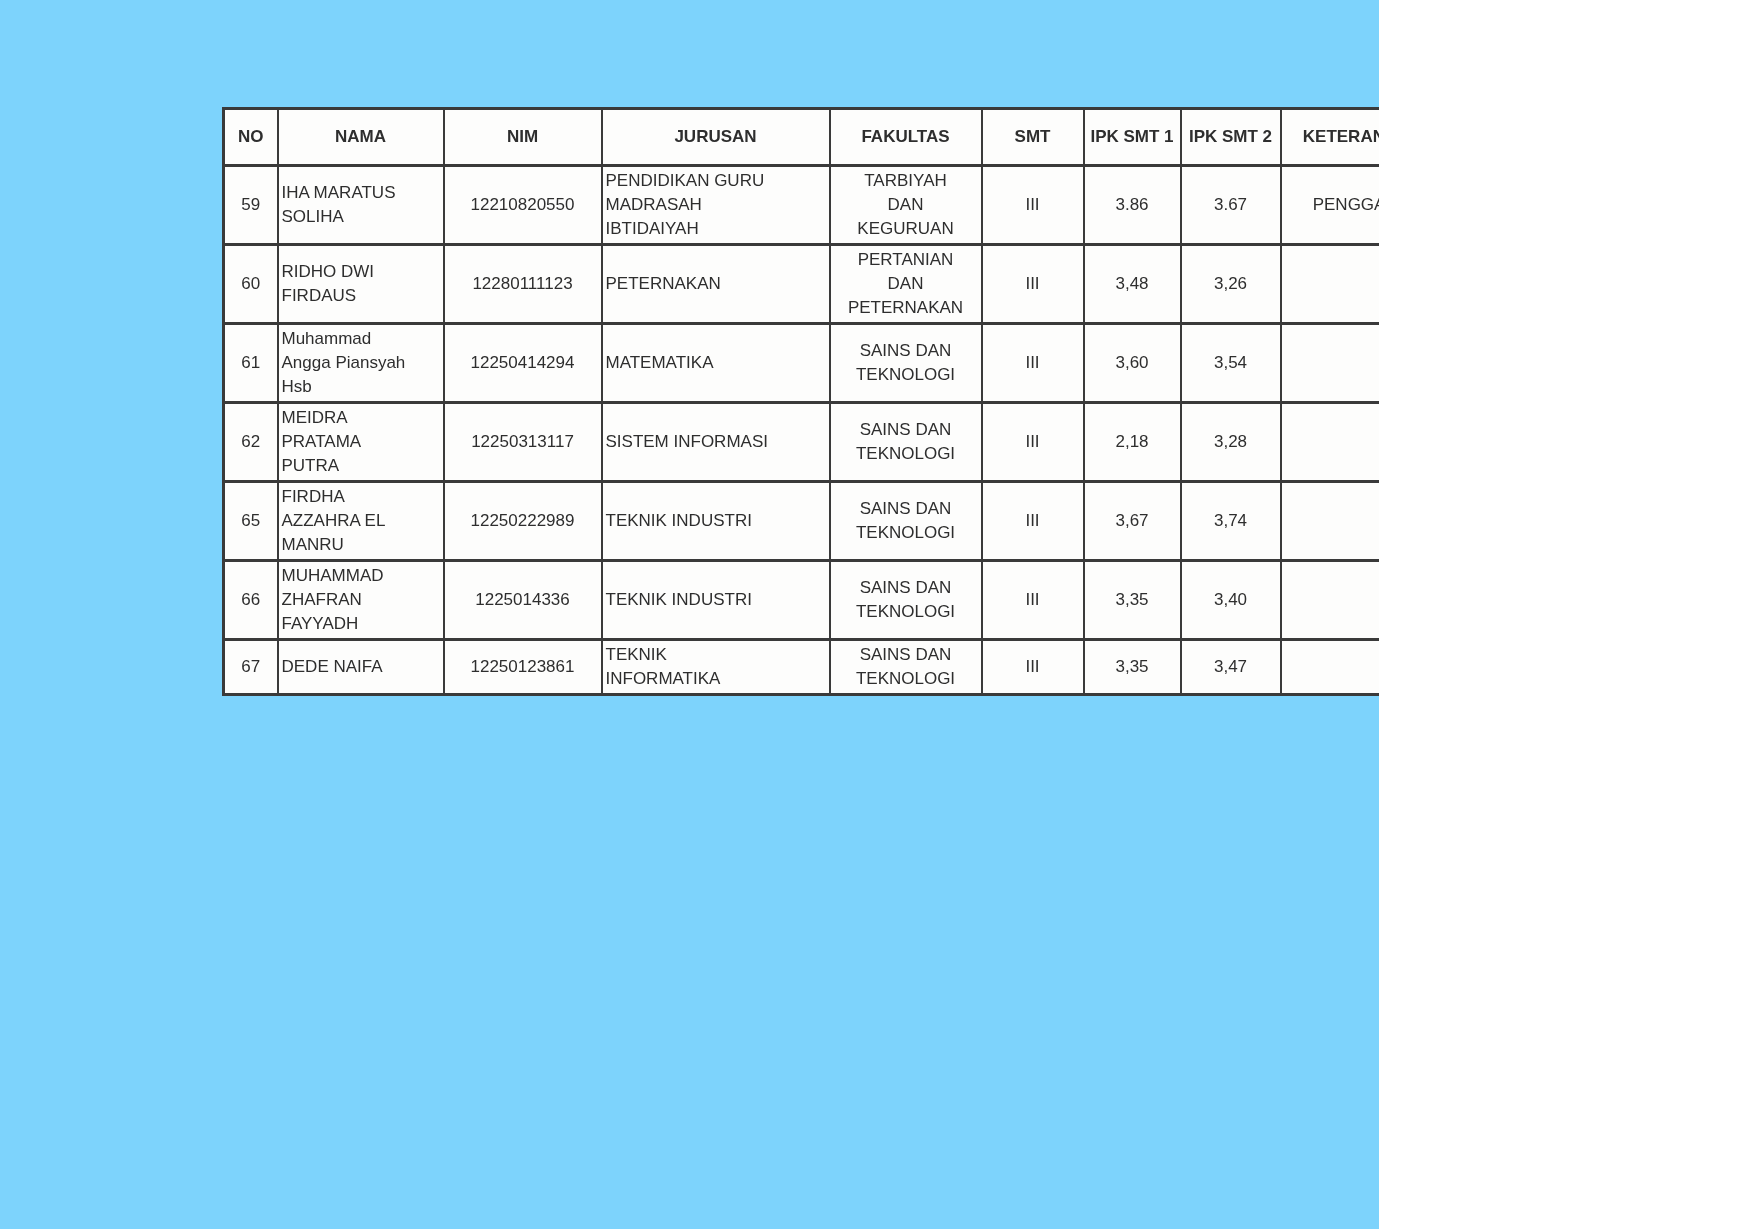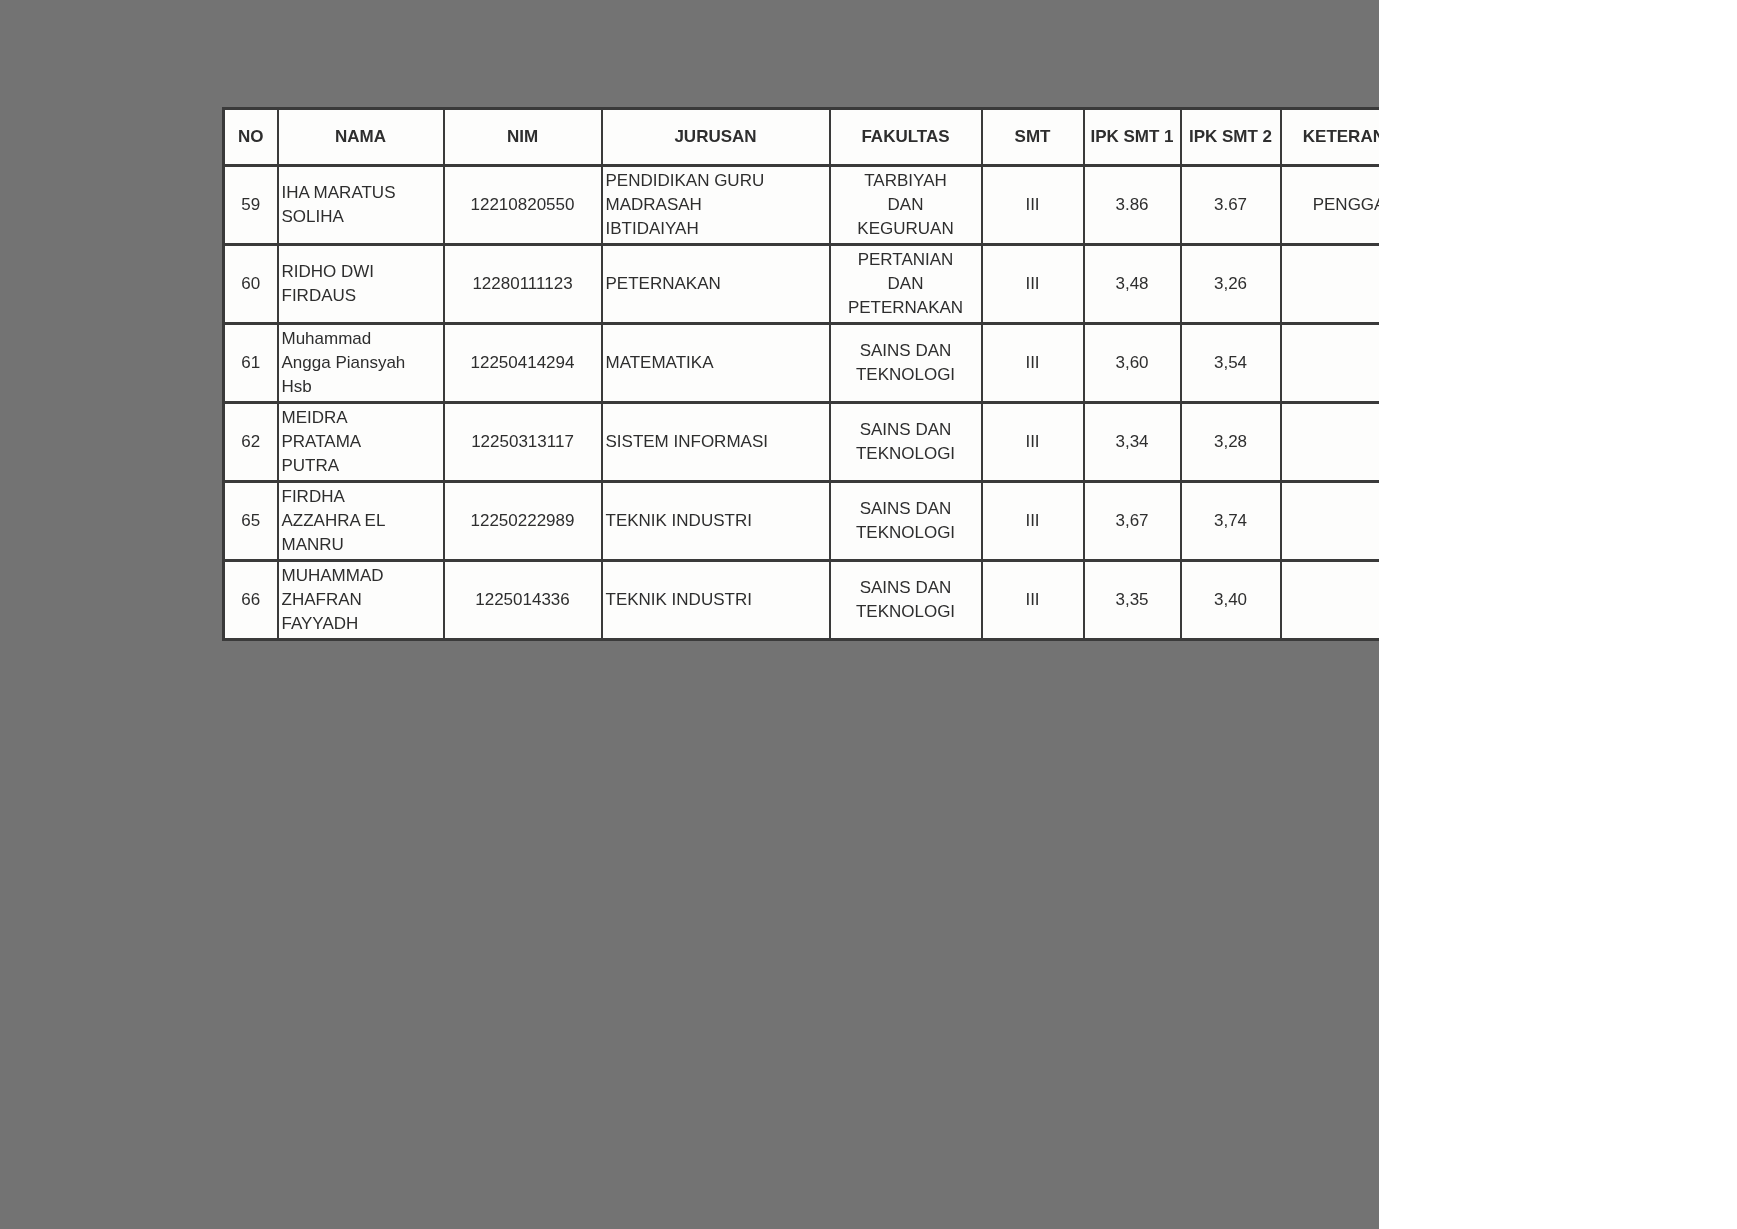--- a/index.html
+++ b/index.html
@@ -6,21 +6,21 @@
   html, body {
     margin: 0;
     padding: 0;
     background: #ffffff;
     font-family: "Liberation Sans", "DejaVu Sans", sans-serif;
   }
   .page {
     position: relative;
     width: 1379px;
     height: 1229px;
-    background: #737373;
+    background: #7dd3fc;
     overflow: hidden;
   }
   table.grid {
     position: absolute;
     left: 222px;
     top: 107px;
     width: 1222px;
     border-collapse: collapse;
     table-layout: fixed;
     background: #fdfdfc;
@@ -146,21 +146,21 @@
         <tr>
           <td class="c-no">62</td>
           <td class="c-nama">MEIDRA
 PRATAMA
 PUTRA</td>
           <td class="c-nim">12250313117</td>
           <td class="c-jurusan">SISTEM INFORMASI</td>
           <td class="c-fakultas">SAINS DAN
 TEKNOLOGI</td>
           <td class="c-smt">III</td>
-          <td class="c-ipk_smt_1">3,34</td>
+          <td class="c-ipk_smt_1">2,18</td>
           <td class="c-ipk_smt_2">3,28</td>
           <td class="c-keterangan"></td>
         </tr>
         <tr>
           <td class="c-no">65</td>
           <td class="c-nama">FIRDHA
 AZZAHRA EL
 MANRU</td>
           <td class="c-nim">12250222989</td>
           <td class="c-jurusan">TEKNIK INDUSTRI</td>
@@ -178,20 +178,33 @@
 FAYYADH</td>
           <td class="c-nim">1225014336</td>
           <td class="c-jurusan">TEKNIK INDUSTRI</td>
           <td class="c-fakultas">SAINS DAN
 TEKNOLOGI</td>
           <td class="c-smt">III</td>
           <td class="c-ipk_smt_1">3,35</td>
           <td class="c-ipk_smt_2">3,40</td>
           <td class="c-keterangan"></td>
         </tr>
+        <tr>
+          <td class="c-no">67</td>
+          <td class="c-nama">DEDE NAIFA</td>
+          <td class="c-nim">12250123861</td>
+          <td class="c-jurusan">TEKNIK
+INFORMATIKA</td>
+          <td class="c-fakultas">SAINS DAN
+TEKNOLOGI</td>
+          <td class="c-smt">III</td>
+          <td class="c-ipk_smt_1">3,35</td>
+          <td class="c-ipk_smt_2">3,47</td>
+          <td class="c-keterangan"></td>
+        </tr>
       </tbody>
   </table>
 
   <svg class="pen-mark" viewBox="0 0 34 64" xmlns="http://www.w3.org/2000/svg">
     <g fill="none" stroke="#2f62b8" stroke-width="2.6" stroke-linecap="round" stroke-linejoin="round">
       <path d="M 22,3 C 14,6 11,15 15,20 C 19,25 25,19 22,12 C 20,7 16,10 15,17 C 13,27 18,31 16,41 C 15,51 13,57 11,61"></path>
       <path d="M 4,42 C 9,37 14,39 20,34" stroke-width="2.2"></path>
     </g>
   </svg>
 

